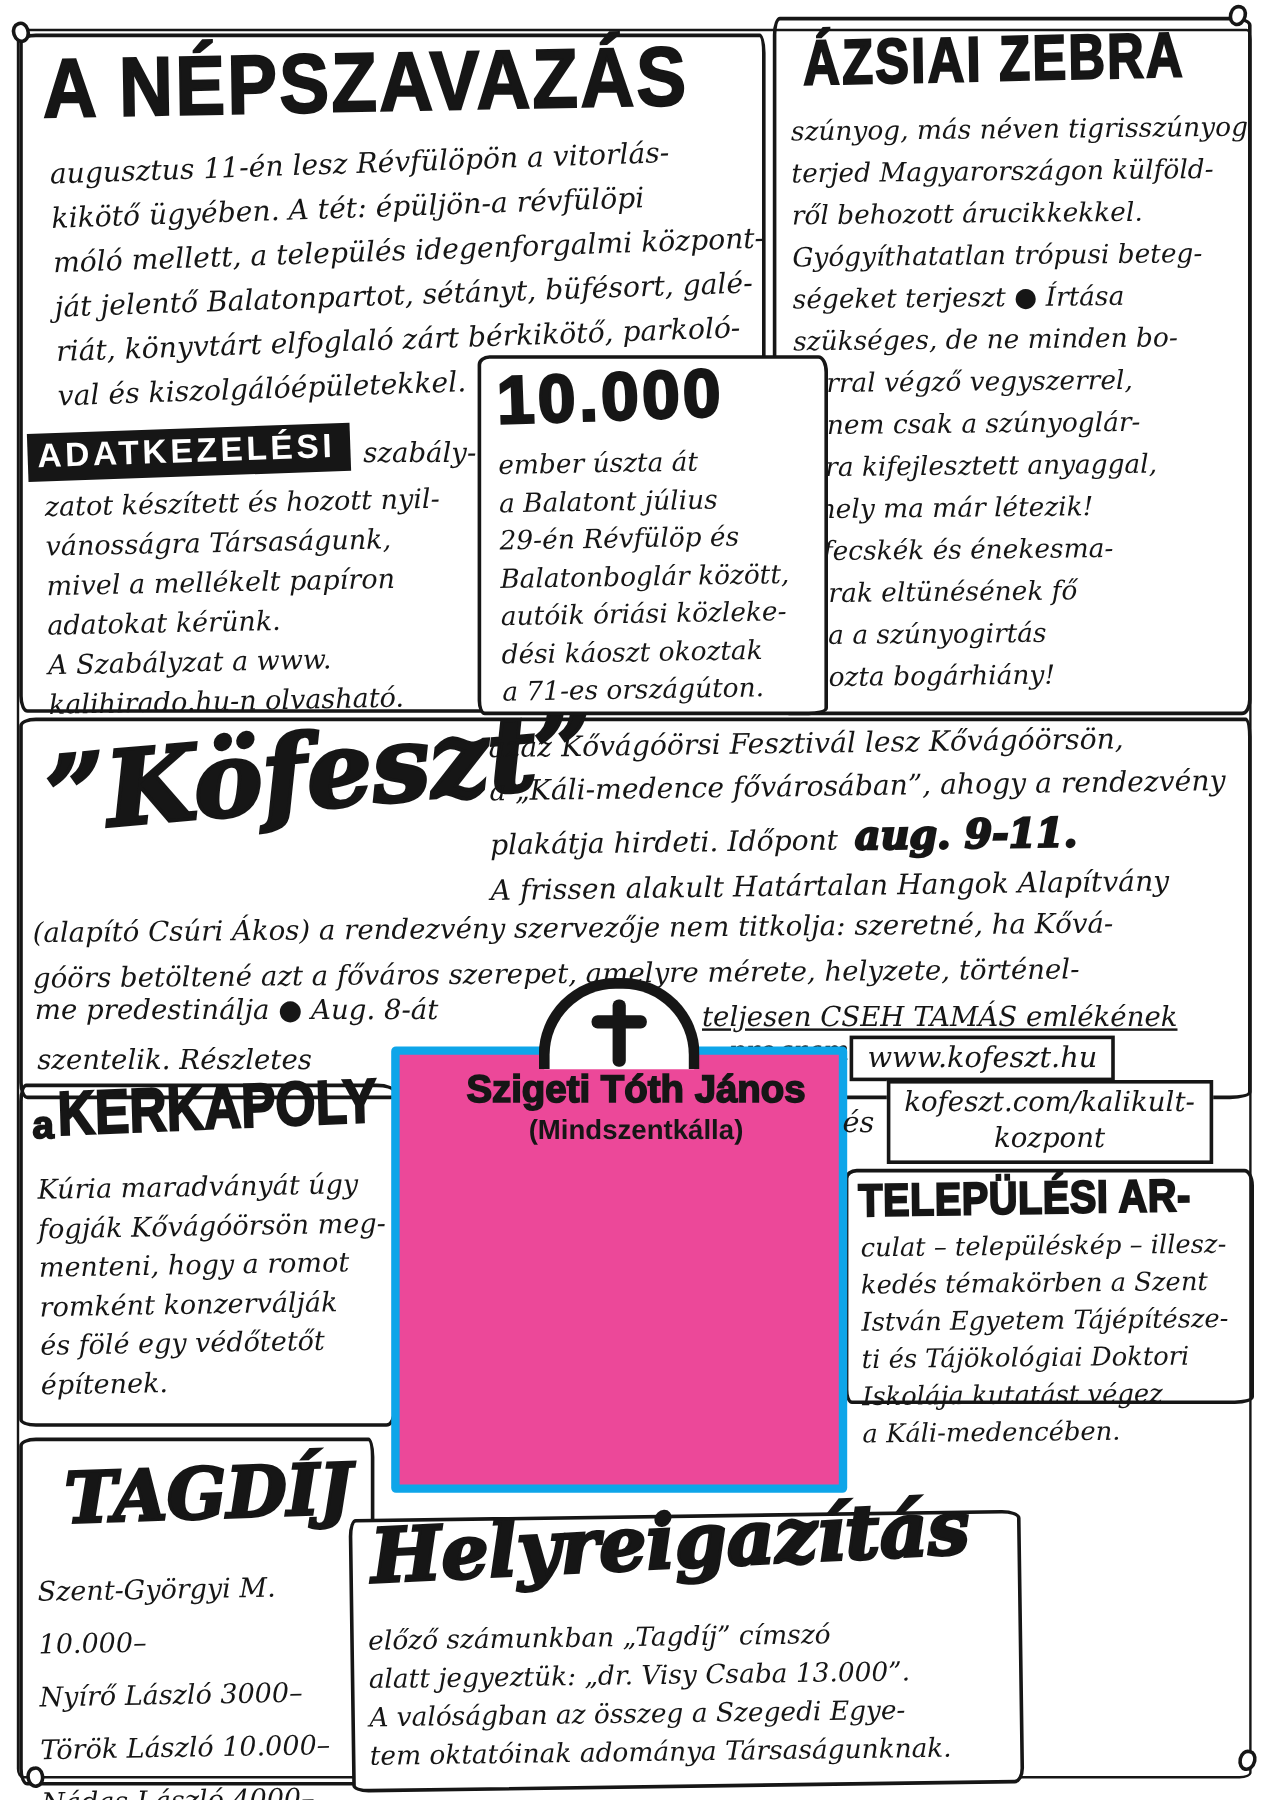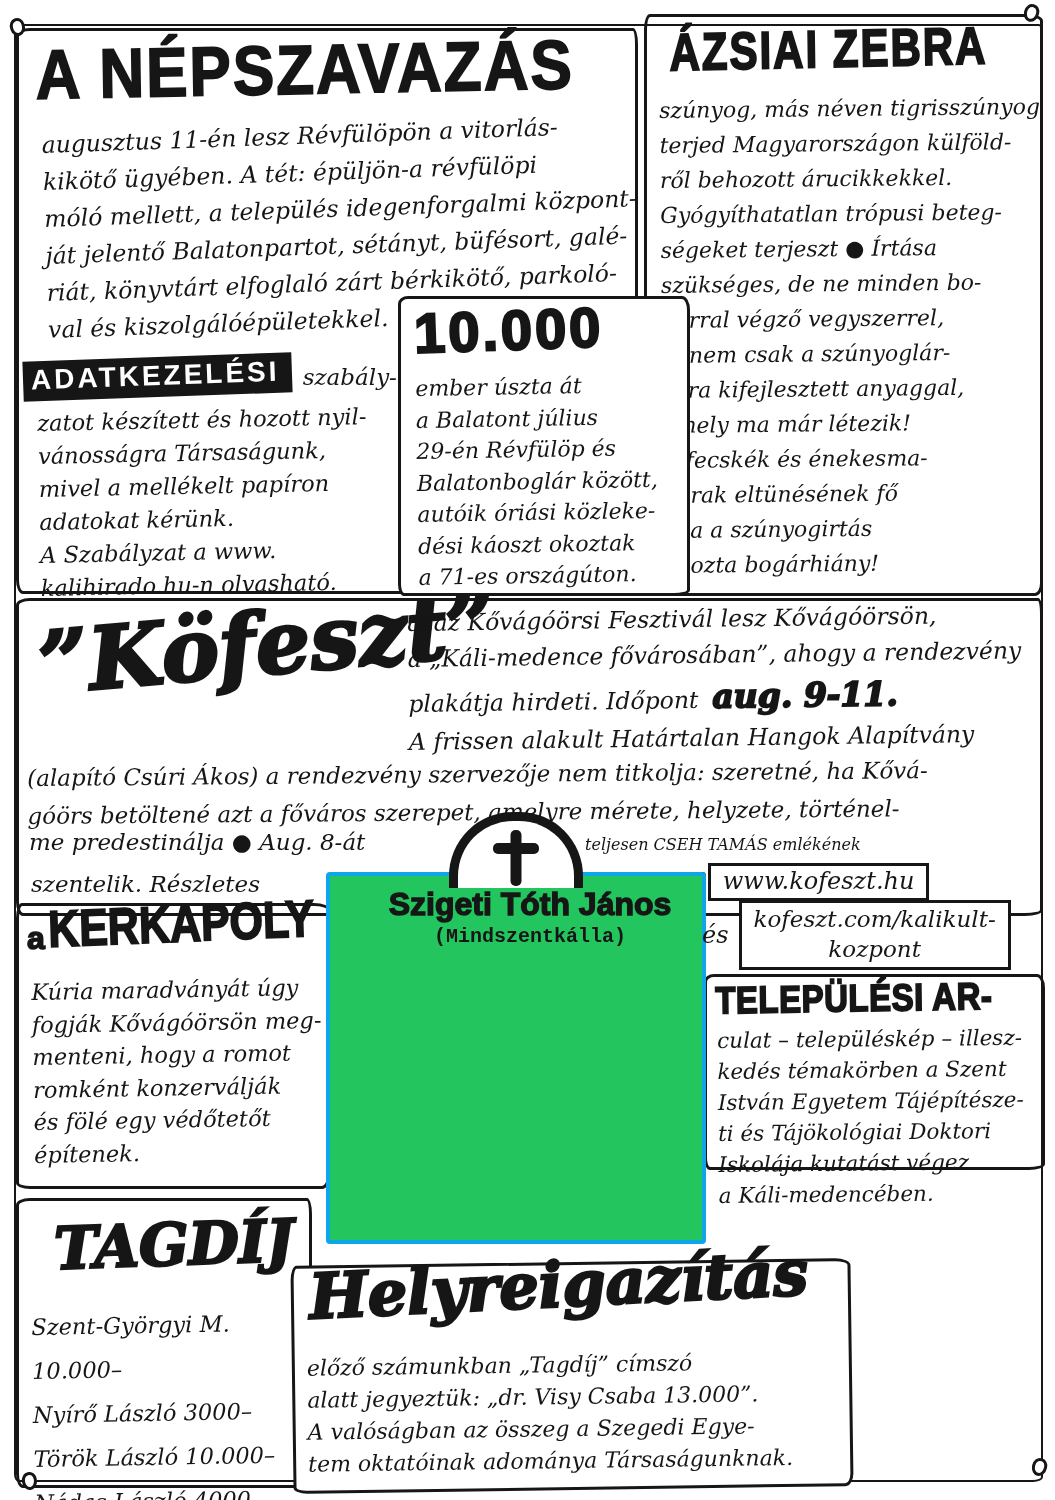--- a/index.html
+++ b/index.html
@@ -46,21 +46,21 @@
     font-family: "Liberation Sans", "DejaVu Sans", sans-serif; font-weight: 700;
     letter-spacing: 3px; padding: 3px 12px 5px 8px; display: inline-block;
     transform: rotate(-2deg);
   }
   .urlbox {
     display: inline-block; border: 3px solid #161616; padding: 1px 12px 3px;
     background: #fff; font-family: "DejaVu Serif", serif; font-style: italic;
     white-space: pre-line; text-align: center;
   }
   .obit {
-    position: absolute; border: 4px solid #0ea5e9; background: #22c55e;
+    position: absolute; border: 7px solid #0ea5e9; background: #ec4899;
     border-radius: 4px; z-index: 3; padding-left: 28px;
   }
   .arch {
     position: absolute; top: -64px; left: 50%; transform: translateX(-50%);
     width: 134px; height: 76px; background: #ffffff;
     border: 9px solid #161616; border-bottom: none;
     border-radius: 64px 64px 0 0;
     display: flex; justify-content: center; align-items: flex-end;
   }
   .cross-icon { position: relative; width: 46px; height: 56px; margin-bottom: 2px; }
@@ -145,21 +145,21 @@
 a „Káli-medence fővárosában”, ahogy a rendezvény</div>
       <div style="margin-top:4px; display:flex; align-items:baseline; gap:14px;">
         <span class="hw" style="font-size:23.5px;">plakátja hirdeti. Időpont</span>
         <span class="bold-date">aug. 9-11.</span>
       </div>
       <div class="hw" style="font-size:23.5px; margin-top:8px;">A frissen alakult Határtalan Hangok Alapítvány</div>
     </div>
     <div class="hw abs" style="left:8px; top:158px; font-size:23px; line-height:38px; transform:rotate(-0.5deg); transform-origin:left top;">(alapító Csúri Ákos) a rendezvény szervezője nem titkolja: szeretné, ha Kővá-
 góörs betöltené azt a főváros szerepet, amelyre mérete, helyzete, történel-</div>
     <div class="hw abs" style="left:10px; top:228px; font-size:23px;">me predestinálja ● Aug. 8-át</div>
-    <div class="hw abs" style="left:566px; top:234px; font-size:16px;">teljesen CSEH TAMÁS emlékének</div>
+    <div class="hw abs" style="left:566px; top:234px; font-size:23px;text-decoration:underline;">teljesen CSEH TAMÁS emlékének</div>
     <div class="hw abs" style="left:12px; top:270px; font-size:23px;">szentelik. Részletes</div>
     <div class="abs" style="left:588px; top:262px; display:flex; align-items:flex-start; ">
       <span class="hw" style="font-size:23px;">program</span>
       <span class="urlbox" style="font-size:24px;">www.kofeszt.hu</span>
     </div>
   </section>
 
   <div class="abs" style="left:702px; top:900px; display:flex; align-items:center; gap:10px; z-index:4;">
     <span class="hw" style="font-size:24px;">és</span>
     <span class="urlbox" style="font-size:23px; line-height:30px;">kofeszt.com/kalikult-
@@ -177,21 +177,21 @@
 romként konzerválják
 és fölé egy védőtetőt
 építenek.</div>
   </section>
 
   <section class="obit" style="left:326px; top:872px; width:380px; height:372px;">
     <div class="arch">
       <span class="cross-icon"></span>
     </div>
     <h2 style="font-family:'Liberation Sans','DejaVu Sans',sans-serif; font-weight:700; -webkit-text-stroke:1.4px #161616; font-size:32px; text-align:center; margin-top:10px; white-space:nowrap;">Szigeti Tóth János</h2>
-    <div style="font-family:Liberation Mono, monospace; font-weight:700; font-size:20px; text-align:center; margin-top:2px;">(Mindszentkálla)</div>
+    <div style="font-family:Liberation Sans, sans-serif; font-weight:700; font-size:23px; text-align:center; margin-top:2px;">(Mindszentkálla)</div>
   </section>
 
   <section class="panel r3" style="left:704px; top:974px; width:341px; height:196px;">
     <h1 class="headline abs" style="left:8px; top:2px; font-size:33px; letter-spacing:0.5px; transform:scaleY(1.15) rotate(-0.8deg); transform-origin:left top;">TELEPÜLÉSI AR-</h1>
     <div class="hw abs" style="left:10px; top:48px; font-size:21.5px; line-height:31px; transform:rotate(-0.6deg); transform-origin:left top;">culat – településkép – illesz-
 kedés témakörben a Szent
 István Egyetem Tájépítésze-
 ti és Tájökológiai Doktori
 Iskolája kutatást végez
 a Káli-medencében.</div>

